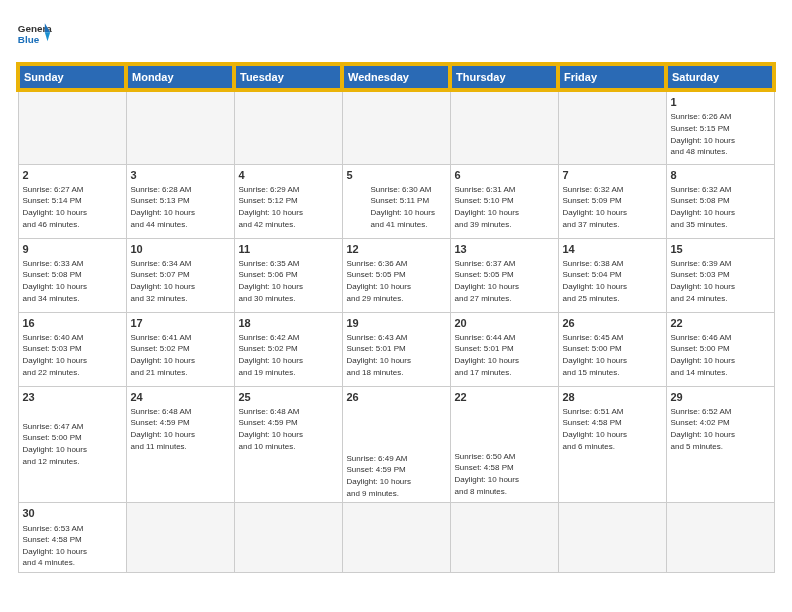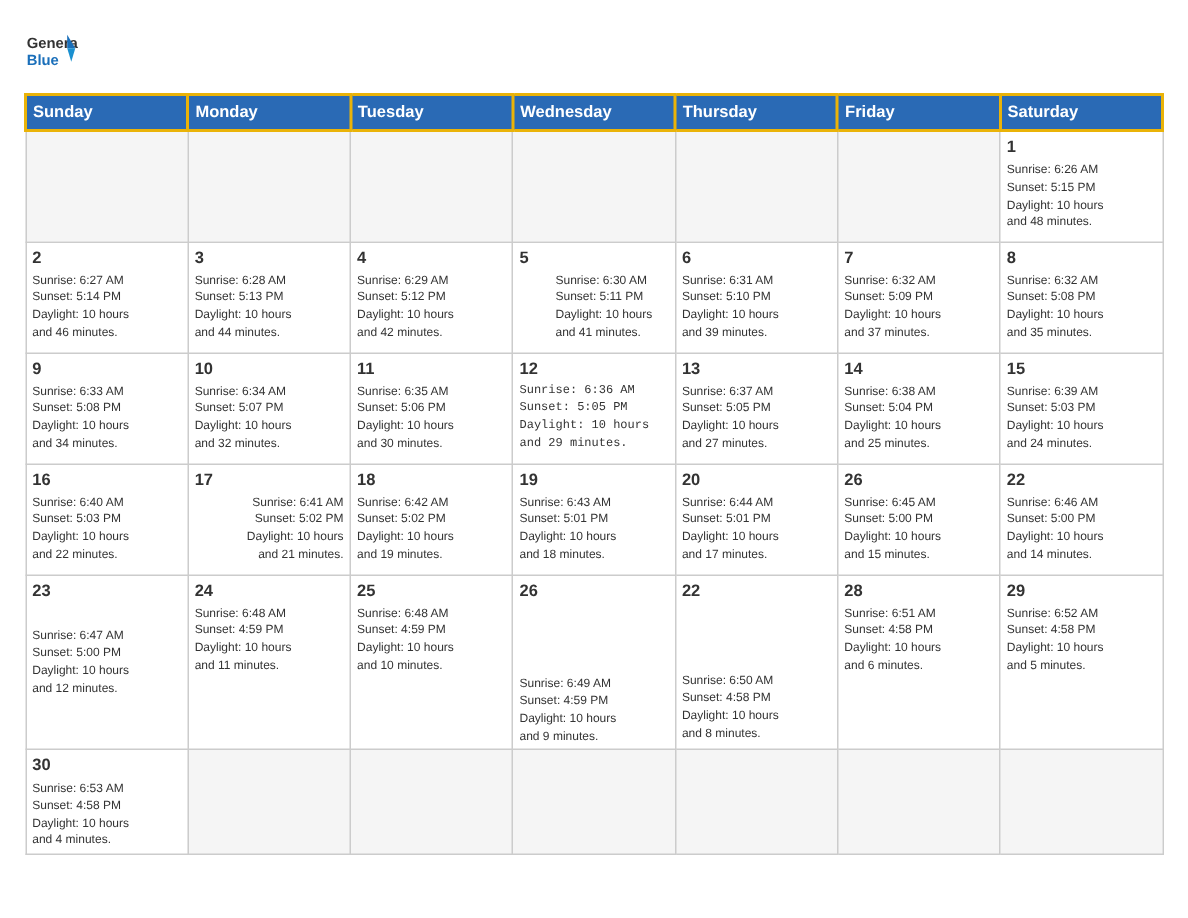--- a/index.html
+++ b/index.html
@@ -48,21 +48,21 @@
       width: 100%;
       border-collapse: collapse;
       font-size: 9px;
     }
     .calendar th {
       background: #2a6ab5;
       color: #fff;
       padding: 5px 4px;
       font-size: 11px;
       font-weight: bold;
-      border: 2px solid #eab308;
+      border: 4px solid #eab308;
       text-align: left;
     }
     .calendar td {
       border: 1px solid #ccc;
       vertical-align: top;
       padding: 3px 4px;
       width: calc(100% / 7);
       height: 74px;
       background: #fff;
       font-size: 8.5px;
@@ -203,21 +203,21 @@
           </td>
           <td>
             <span class="day-num">11</span>
             <div class="day-info" style="white-space: pre-line;">Sunrise: 6:35 AM
 Sunset: 5:06 PM
 Daylight: 10 hours
 and 30 minutes.</div>
           </td>
           <td>
             <span class="day-num">12</span>
-            <div class="day-info" style="white-space: pre-line; font-family: Liberation Mono, monospace;">Sunrise: 6:36 AM
+            <div class="day-info" style="white-space: pre-line;">Sunrise: 6:36 AM
 Sunset: 5:05 PM
 Daylight: 10 hours
 and 29 minutes.</div>
           </td>
           <td>
             <span class="day-num">13</span>
             <div class="day-info" style="white-space: pre-line;">Sunrise: 6:37 AM
 Sunset: 5:05 PM
 Daylight: 10 hours
 and 27 minutes.</div>
@@ -240,21 +240,21 @@
         <tr>
           <td>
             <span class="day-num">16</span>
             <div class="day-info" style="white-space: pre-line;">Sunrise: 6:40 AM
 Sunset: 5:03 PM
 Daylight: 10 hours
 and 22 minutes.</div>
           </td>
           <td>
             <span class="day-num">17</span>
-            <div class="day-info" style="white-space: pre-line; text-align: right;">Sunrise: 6:41 AM
+            <div class="day-info" style="white-space: pre-line;">Sunrise: 6:41 AM
 Sunset: 5:02 PM
 Daylight: 10 hours
 and 21 minutes.</div>
           </td>
           <td>
             <span class="day-num">18</span>
             <div class="day-info" style="white-space: pre-line;">Sunrise: 6:42 AM
 Sunset: 5:02 PM
 Daylight: 10 hours
 and 19 minutes.</div>
@@ -327,21 +327,21 @@
           <td>
             <span class="day-num">28</span>
             <div class="day-info" style="white-space: pre-line;">Sunrise: 6:51 AM
 Sunset: 4:58 PM
 Daylight: 10 hours
 and 6 minutes.</div>
           </td>
           <td>
             <span class="day-num">29</span>
             <div class="day-info" style="white-space: pre-line;">Sunrise: 6:52 AM
-Sunset: 4:58 PM
+Sunset: 4:02 PM
 Daylight: 10 hours
 and 5 minutes.</div>
           </td>
         </tr>
         <tr class="last-row">
           <td>
             <span class="day-num">30</span>
             <div class="day-info" style="white-space: pre-line;">Sunrise: 6:53 AM
 Sunset: 4:58 PM
 Daylight: 10 hours

